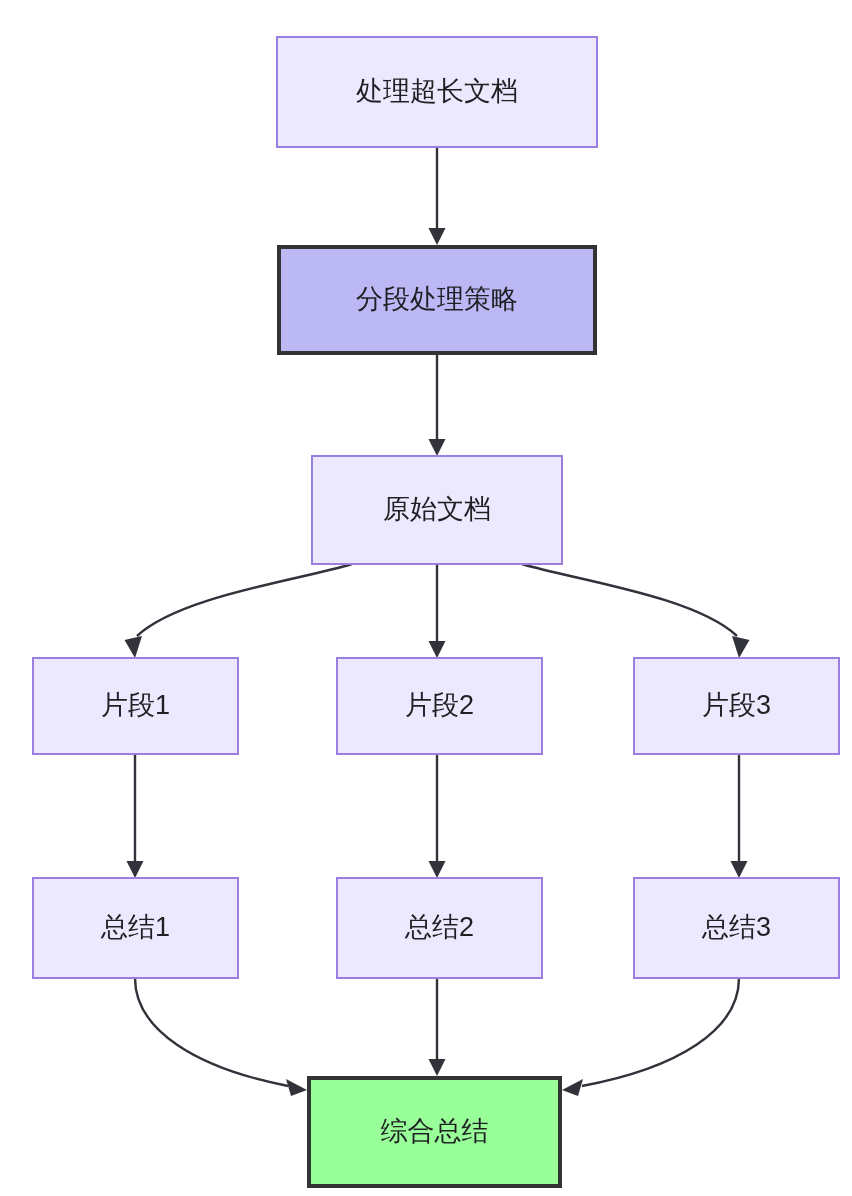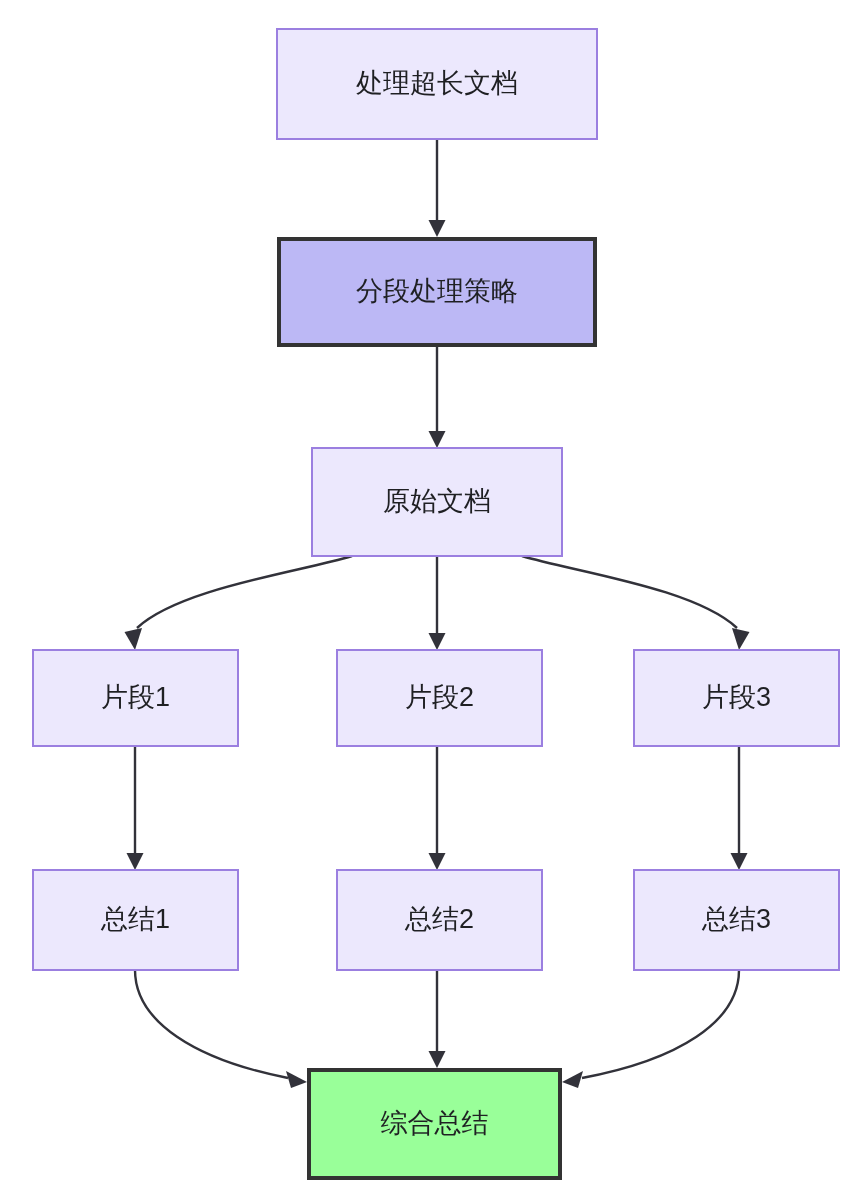--- a/index.html
+++ b/index.html
@@ -11,20 +11,21 @@
     width: 852px;
     height: 1196px;
     font-family: "Liberation Sans", "DejaVu Sans", sans-serif;
     overflow: hidden;
   }
   #flowchart-root {
     position: relative;
     width: 852px;
     height: 1076px;
     background: #ffffff;
+    margin-top: 8px;
   }
   svg.diagram-canvas {
     display: block;
     width: 852px;
     height: 1196px;
   }
   .node-rect {
     stroke-linejoin: miter;
   }
   .node-label {

